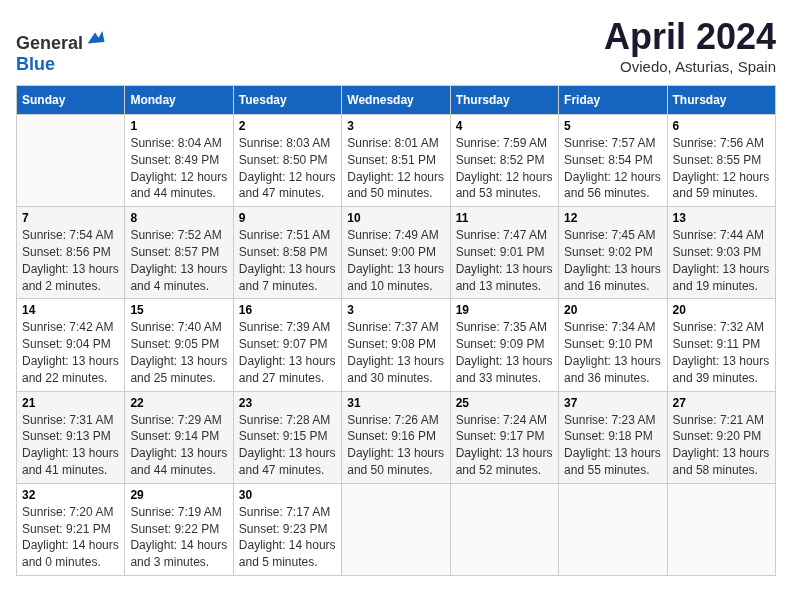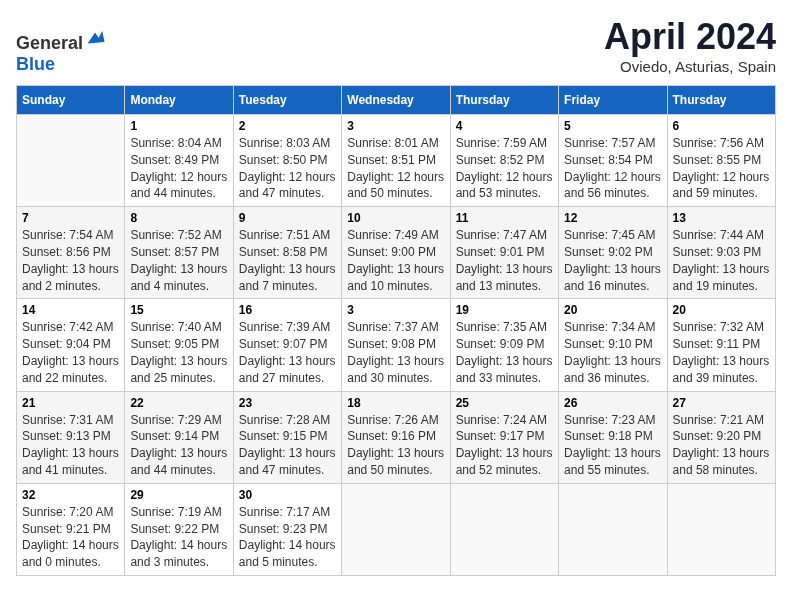--- a/index.html
+++ b/index.html
@@ -216,29 +216,29 @@
         </td>
         <td>
           <span class="day-number">22</span>
           <div class="day-info">Sunrise: 7:29 AM<br>Sunset: 9:14 PM<br>Daylight: 13 hours<br>and 44 minutes.</div>
         </td>
         <td>
           <span class="day-number">23</span>
           <div class="day-info">Sunrise: 7:28 AM<br>Sunset: 9:15 PM<br>Daylight: 13 hours<br>and 47 minutes.</div>
         </td>
         <td>
-          <span class="day-number">18</span>
+          <span class="day-number">31</span>
           <div class="day-info">Sunrise: 7:26 AM<br>Sunset: 9:16 PM<br>Daylight: 13 hours<br>and 50 minutes.</div>
         </td>
         <td>
           <span class="day-number">25</span>
           <div class="day-info">Sunrise: 7:24 AM<br>Sunset: 9:17 PM<br>Daylight: 13 hours<br>and 52 minutes.</div>
         </td>
         <td>
-          <span class="day-number">26</span>
+          <span class="day-number">37</span>
           <div class="day-info">Sunrise: 7:23 AM<br>Sunset: 9:18 PM<br>Daylight: 13 hours<br>and 55 minutes.</div>
         </td>
         <td>
           <span class="day-number">27</span>
           <div class="day-info">Sunrise: 7:21 AM<br>Sunset: 9:20 PM<br>Daylight: 13 hours<br>and 58 minutes.</div>
         </td>
       </tr>
       <tr>
         <td>
           <span class="day-number">32</span>

